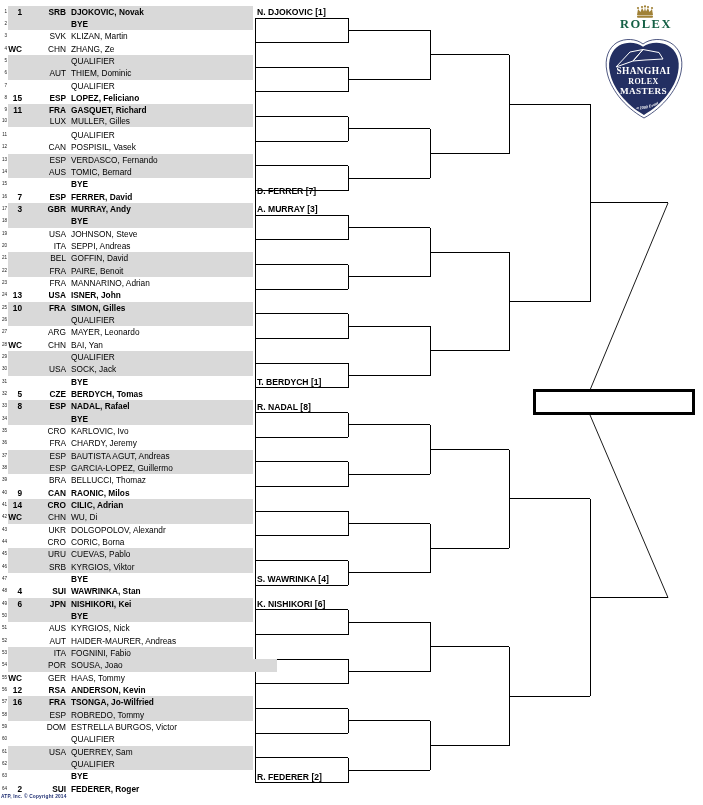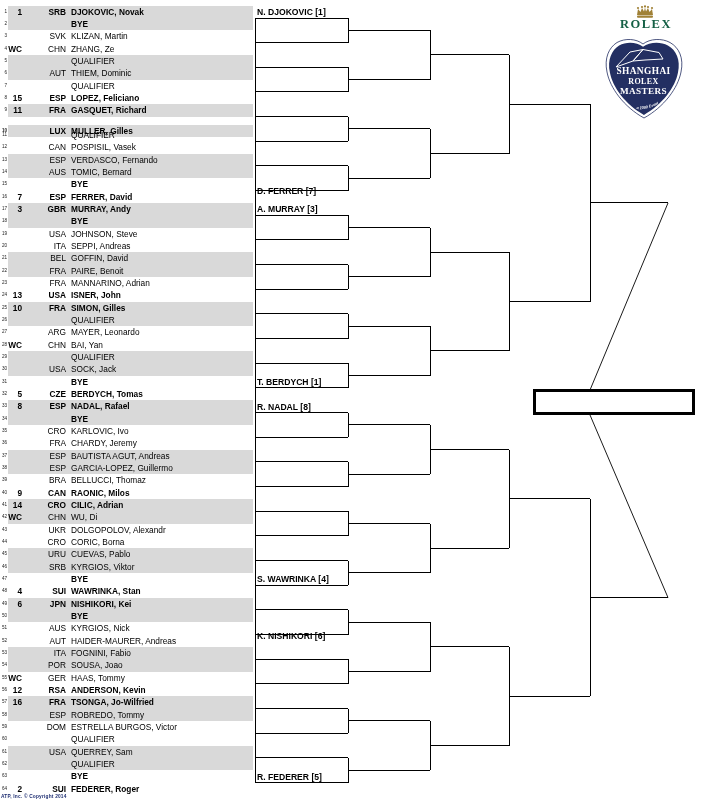--- a/index.html
+++ b/index.html
@@ -188,21 +188,21 @@
         <span class="seed">15</span>
         <span class="ctry">ESP</span>
         <span class="pname">LOPEZ, Feliciano</span>
       </div>
       <div class="prow shaded b" style="top: 104.326px; height: 12.332px; line-height: 12.332px;">
         <span class="num">9</span>
         <span class="seed">11</span>
         <span class="ctry">FRA</span>
         <span class="pname">GASQUET, Richard</span>
       </div>
-      <div class="prow shaded" style="top: 125px; height: 12.332px; line-height: 12.332px; font-weight: bold;">
+      <div class="prow shaded" style="top: 115px; height: 12.332px; line-height: 12.332px;">
         <span class="num">10</span>
         <span class="seed"></span>
         <span class="ctry">LUX</span>
         <span class="pname">MULLER, Gilles</span>
       </div>
       <div class="prow" style="top: 128.99px; height: 12.332px; line-height: 12.332px;">
         <span class="num">11</span>
         <span class="seed"></span>
         <span class="ctry"></span>
         <span class="pname">QUALIFIER</span>
@@ -452,21 +452,21 @@
         <span class="seed"></span>
         <span class="ctry">AUT</span>
         <span class="pname">HAIDER-MAURER, Andreas</span>
       </div>
       <div class="prow shaded" style="top: 646.934px; height: 12.332px; line-height: 12.332px;">
         <span class="num">53</span>
         <span class="seed"></span>
         <span class="ctry">ITA</span>
         <span class="pname">FOGNINI, Fabio</span>
       </div>
-      <div class="prow shaded" style="top: 659.266px; height: 12.332px; line-height: 12.332px;">
+      <div class="prow shaded" style="top: 659.266px; height: 12.332px; line-height: 12.332px; padding-left: 24px;">
         <span class="num">54</span>
         <span class="seed"></span>
         <span class="ctry">POR</span>
         <span class="pname">SOUSA, Joao</span>
       </div>
       <div class="prow" style="top: 671.598px; height: 12.332px; line-height: 12.332px;">
         <span class="num">55</span>
         <span class="seed">WC</span>
         <span class="ctry">GER</span>
         <span class="pname">HAAS, Tommy</span>
@@ -526,22 +526,22 @@
         <span class="pname">FEDERER, Roger</span>
       </div>
     </div>
   <div id="labels-layer">
       <div class="r32label" style="top: 7.002px; height: 11px; line-height: 11px;">N. DJOKOVIC [1]</div>
       <div class="r32label" style="top: 186px; height: 11px; line-height: 11px;">D. FERRER [7]</div>
       <div class="r32label" style="top: 204.314px; height: 11px; line-height: 11px;">A. MURRAY [3]</div>
       <div class="r32label" style="top: 376.962px; height: 11px; line-height: 11px;">T. BERDYCH [1]</div>
       <div class="r32label" style="top: 401.626px; height: 11px; line-height: 11px;">R. NADAL [8]</div>
       <div class="r32label" style="top: 574.274px; height: 11px; line-height: 11px;">S. WAWRINKA [4]</div>
-      <div class="r32label" style="top: 598.938px; height: 11px; line-height: 11px; margin-top: 32px;">K. NISHIKORI [6]</div>
-      <div class="r32label" style="top: 771.586px; height: 11px; line-height: 11px;">R. FEDERER [5]</div>
+      <div class="r32label" style="top: 598.938px; height: 11px; line-height: 11px;">K. NISHIKORI [6]</div>
+      <div class="r32label" style="top: 771.586px; height: 11px; line-height: 11px;">R. FEDERER [2]</div>
     </div>
 
   <div class="champ"></div>
 
   <svg class="crown-svg" width="24" height="15" viewBox="0 0 24 15">
     <path d="M4,11 L5,5 L7.5,8 L9,4 L11,7.5 L12,3.5 L13,7.5 L15,4 L16.5,8 L19,5 L20,11 Z" fill="var(--crown-gold)"></path>
     <rect x="4" y="11.4" width="16" height="2.4" rx="1" fill="var(--crown-gold)"></rect>
     <circle cx="5" cy="4" r="1.1" fill="var(--crown-gold)"></circle>
     <circle cx="9" cy="3" r="1.1" fill="var(--crown-gold)"></circle>
     <circle cx="12" cy="2.4" r="1.1" fill="var(--crown-gold)"></circle>

